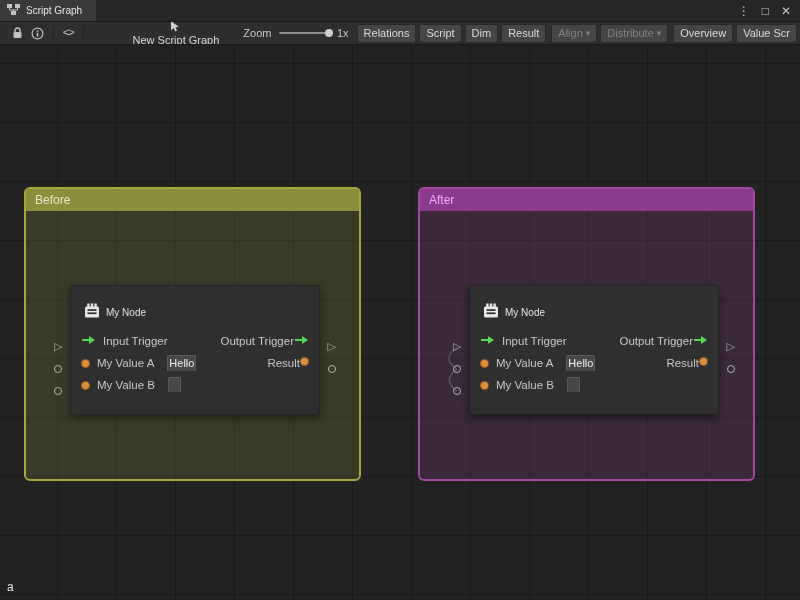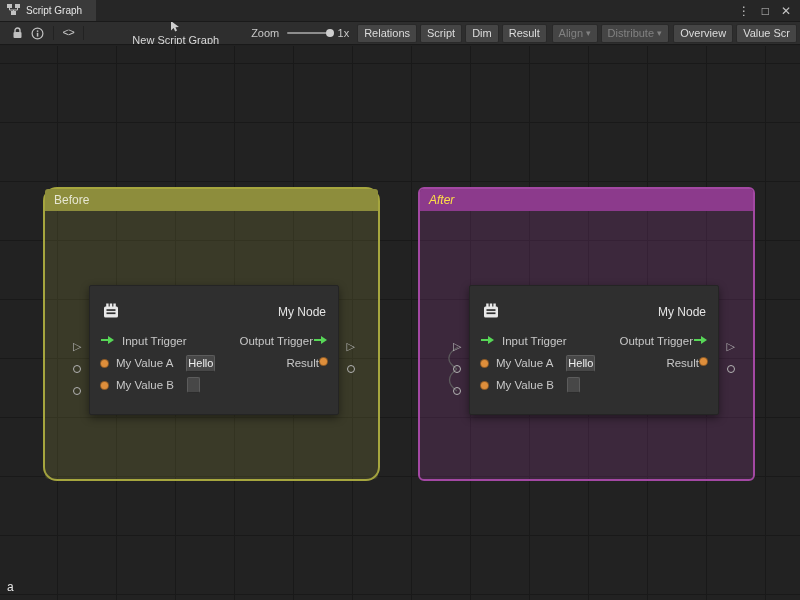--- a/index.html
+++ b/index.html
@@ -13,50 +13,50 @@
   .tabbar-spacer { flex:1; }
   .win-controls { display:flex; align-items:center; gap:12px; padding-right:9px; color:#c4c4c4; font-size:12px; }
   .win-controls span { cursor:default; line-height:1; }
 
   
   .toolbar { height:23px; background:#2e2e2e; border-bottom:1px solid #191919; display:flex; align-items:center; font-size:11px; color:#cfcfcf; padding-left:8px; white-space:nowrap; overflow:hidden; }
   .tb-icon { display:flex; align-items:center; justify-content:center; margin:0 4px; }
   .tb-sep { width:1px; height:14px; background:#222; margin:0 5px; }
   .code-icon { font-family:"Liberation Mono", monospace; font-size:11px; color:#c8c8c8; letter-spacing:-1px; }
   .graph-name { display:flex; align-items:center; margin-left:44px; color:#d8d8d8;flex-direction:column; }
-  .zoom-label { margin-left:32px; color:#c8c8c8; }
+  .zoom-label { margin-left:24px; color:#c8c8c8; }
   .zoom-track { position:relative; width:78px; height:2px; background:#8d8d8d; margin:0 6px 0 8px; border-radius:1px; }
   .zoom-handle { position:absolute; right:-2px; top:-3px; width:8px; height:8px; border-radius:50%; background:#cecece; }
   .zoom-value { margin-right:8px; color:#c8c8c8; }
   .tb-btn { background:#454545; border:1px solid #292929; border-radius:2px; color:#dcdcdc; font-size:11px; padding:2px 6px; margin-right:3px; display:inline-flex; align-items:center; gap:3px; line-height:13px; }
   .tb-btn.disabled { color:#818181; }
   .tb-btn .dd { font-size:9px; color:inherit; }
   .btn-gap { width:3px; }
 
   
   .canvas { position:absolute; top:46px; left:0; right:0; bottom:0; background-color:#222222;
     background-image: linear-gradient(#191919 1px, transparent 1px), linear-gradient(90deg, #191919 1px, transparent 1px);
     background-size:59px 59px; background-position:-2px 17px; }
   .stray-a { position:absolute; left:7px; bottom:6px; color:#e6e6e6; font-size:12px; }
 
   
   .group { position:absolute; width:337px; height:294px; border-radius:6px; border:2px solid; overflow:visible; }
   .group-header { height:22px; display:flex; align-items:center; padding-left:9px; font-size:12px; color:#e4e4e4; border-radius:3px 3px 0 0; }
   .group-body { position:absolute; left:0; right:0; top:22px; bottom:0; border-radius:0 0 4px 4px; }
-  .group--before { left:43px; top:141px; border-color:#a6a63e;border-radius:14px; }
+  .group--before { left:24px; top:141px; border-color:#a6a63e; }
   .group--before .group-header { background:#8d8d3c; color:#e6e6d2; }
   .group--before .group-body { background:rgba(146,146,62,0.22); }
   .group--after { left:418px; top:141px; border-color:#a348a3; }
-  .group--after .group-header { background:#8c3a8c; color:#fde047;font-style:italic; }
+  .group--after .group-header { background:#8c3a8c; color:#f0abfc; }
   .group--after .group-body { background:rgba(156,66,156,0.22); }
 
   
   .node { position:absolute; left:44px; top:96px; width:250px; height:130px; background:#2f2f2f; border:1px solid #242424; border-radius:2px; box-shadow:0 3px 8px rgba(0,0,0,0.45); }
   .group--after .node { left:49px; }
-  .node-header { display:flex; align-items:center; gap:5px; padding:16px 12px 0 12px; height:36px; color:#e4e4e4; font-size:12px;justify-content:space-between; }
+  .node-header { display:flex; align-items:center; gap:5px; padding:16px 12px 0 12px; height:36px; color:#e4e4e4; font-size:10px; }
   .node-rows { margin-top:8px; }
   .node-row { display:flex; align-items:center; height:22px; padding:0 10px; font-size:11.5px; color:#c8c8c8; }
   .node-row .left { display:flex; align-items:center; gap:7px; }
   .node-row .right { display:flex; margin-left:auto; }
   .dot { width:9px; height:9px; border-radius:50%; background:#de8e3b; border:1px solid rgba(0,0,0,0.35); }
   .field { background:#474747; border:1px solid #5c5c5c; border-bottom-color:#2b2b2b; border-radius:2px; color:#f0f0f0; font-size:11px; padding:1px 1px; line-height:13px; margin-left:6px; }
   .field.small { width:13px; height:16px; padding:0; }
 
   
   .oport { position:absolute; color:#b3b3b3; font-size:11px; line-height:1; }

